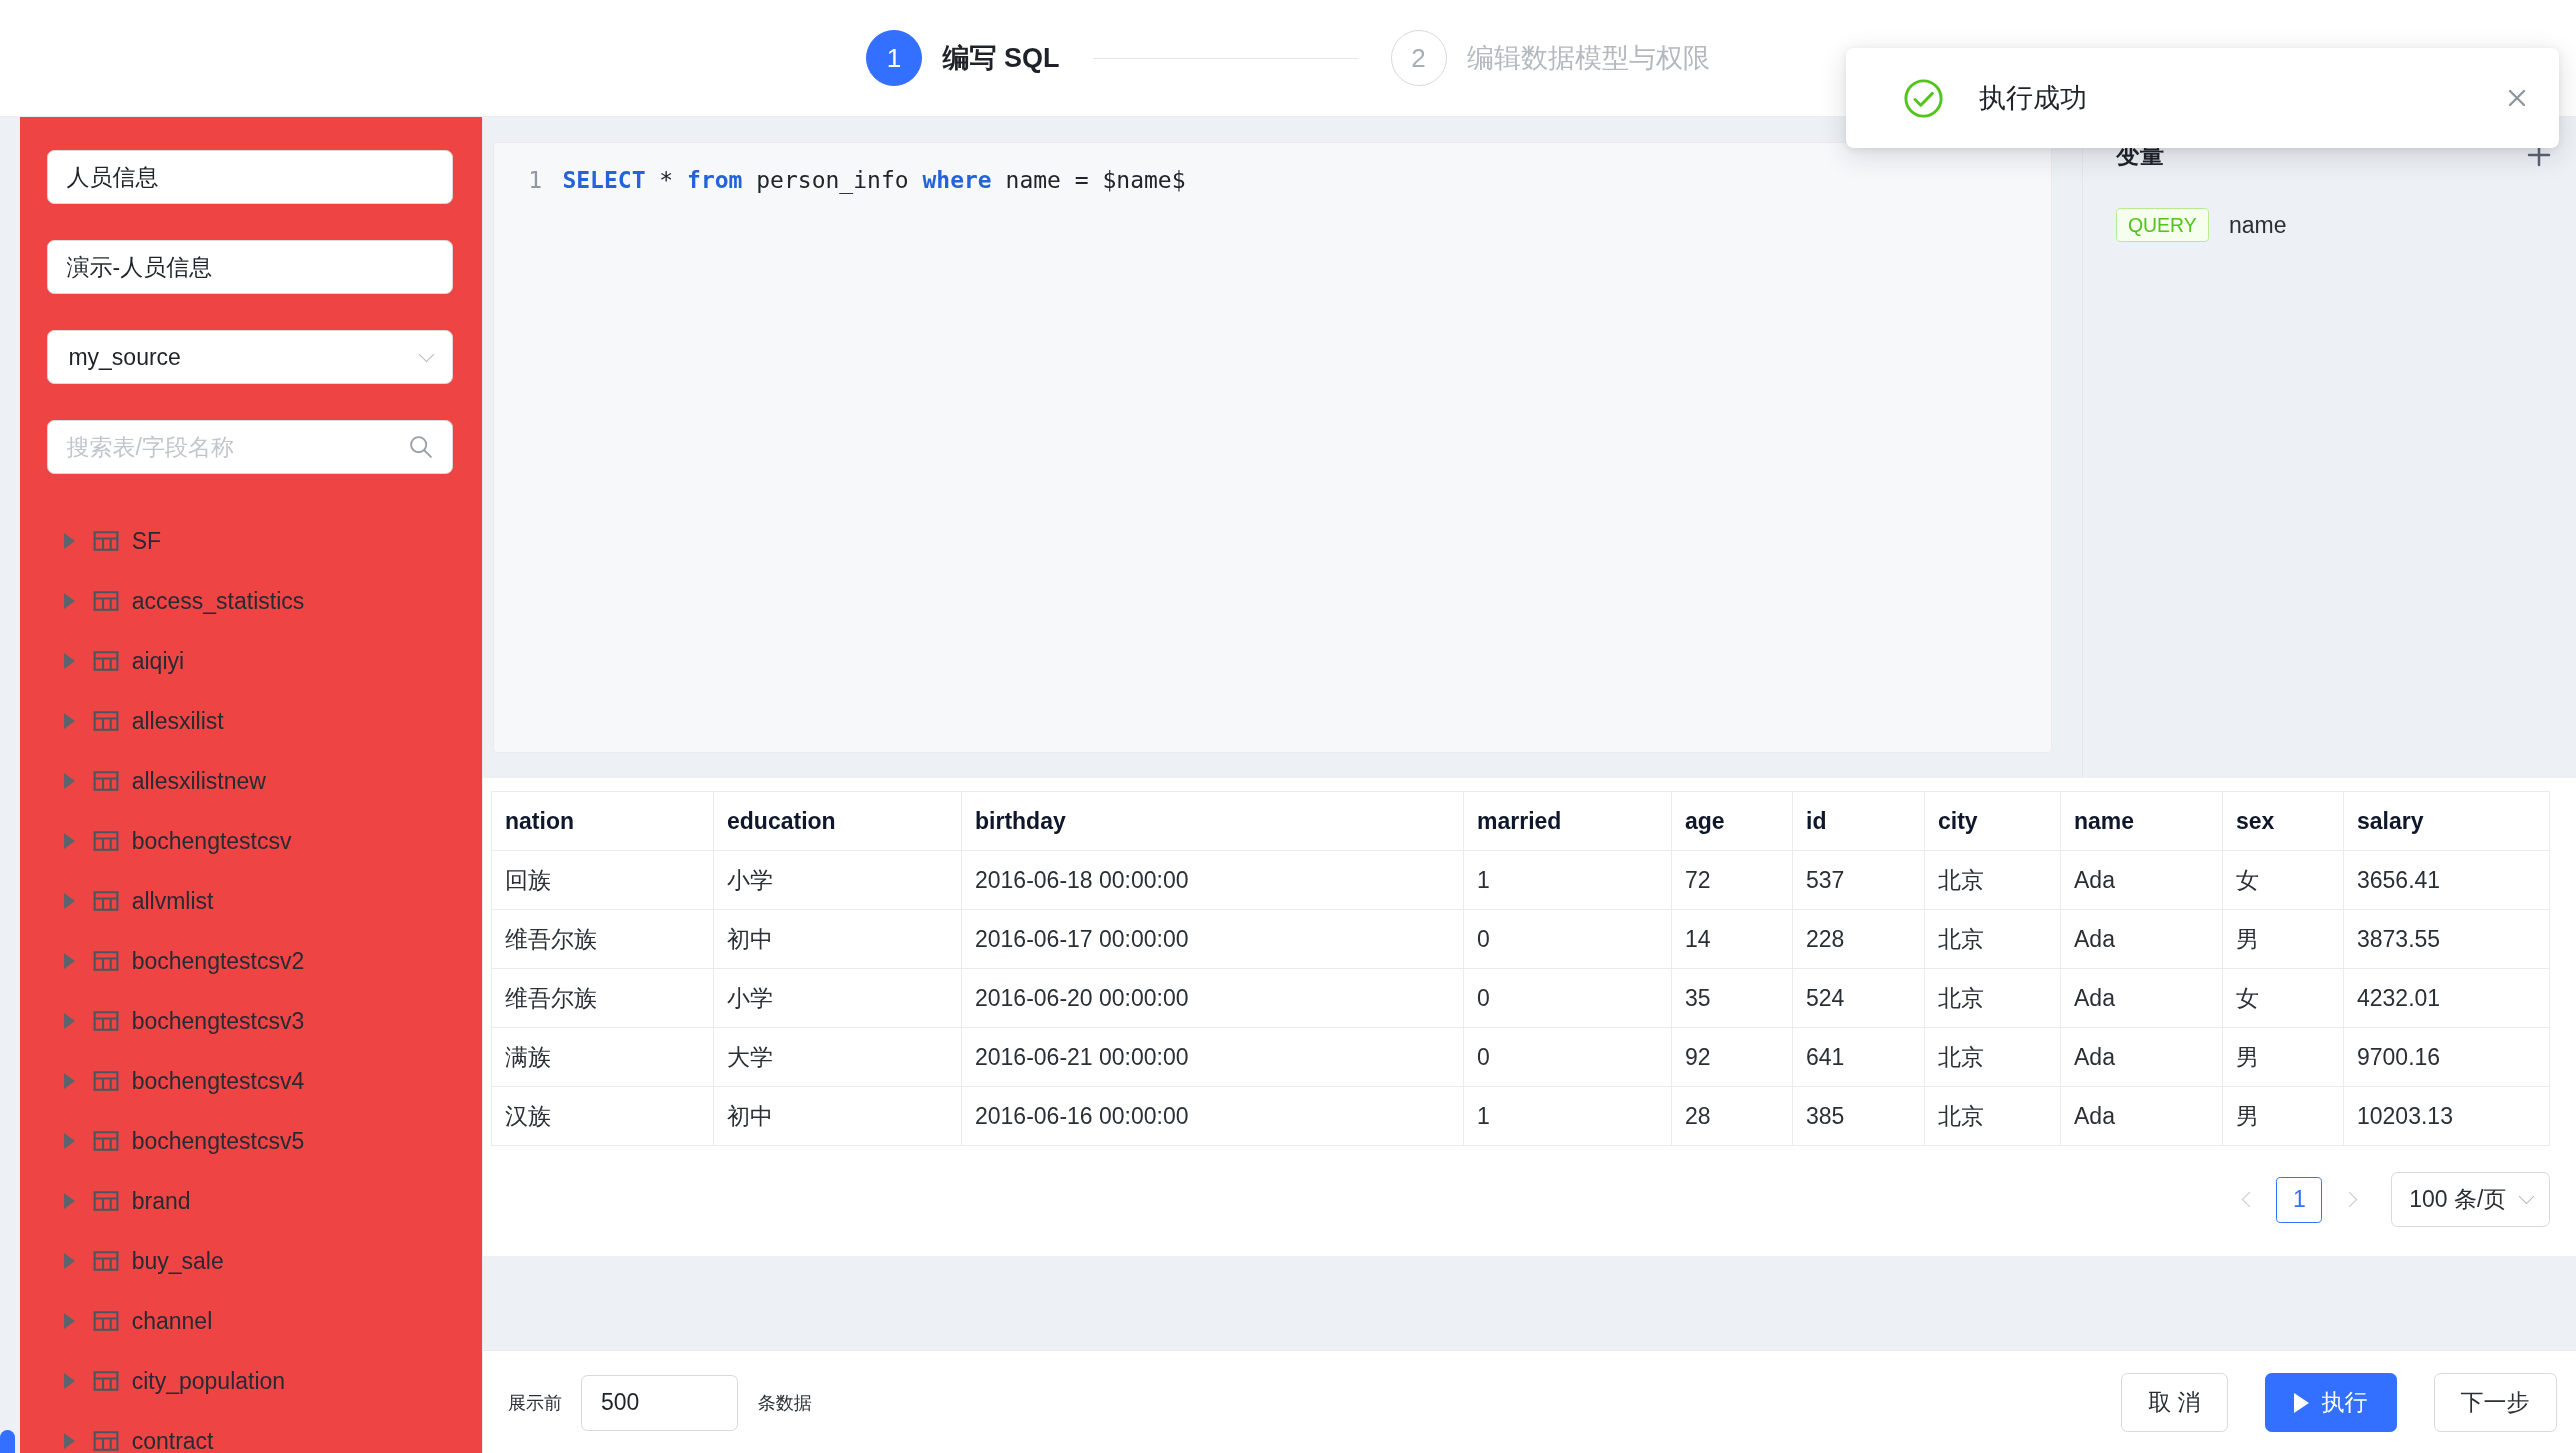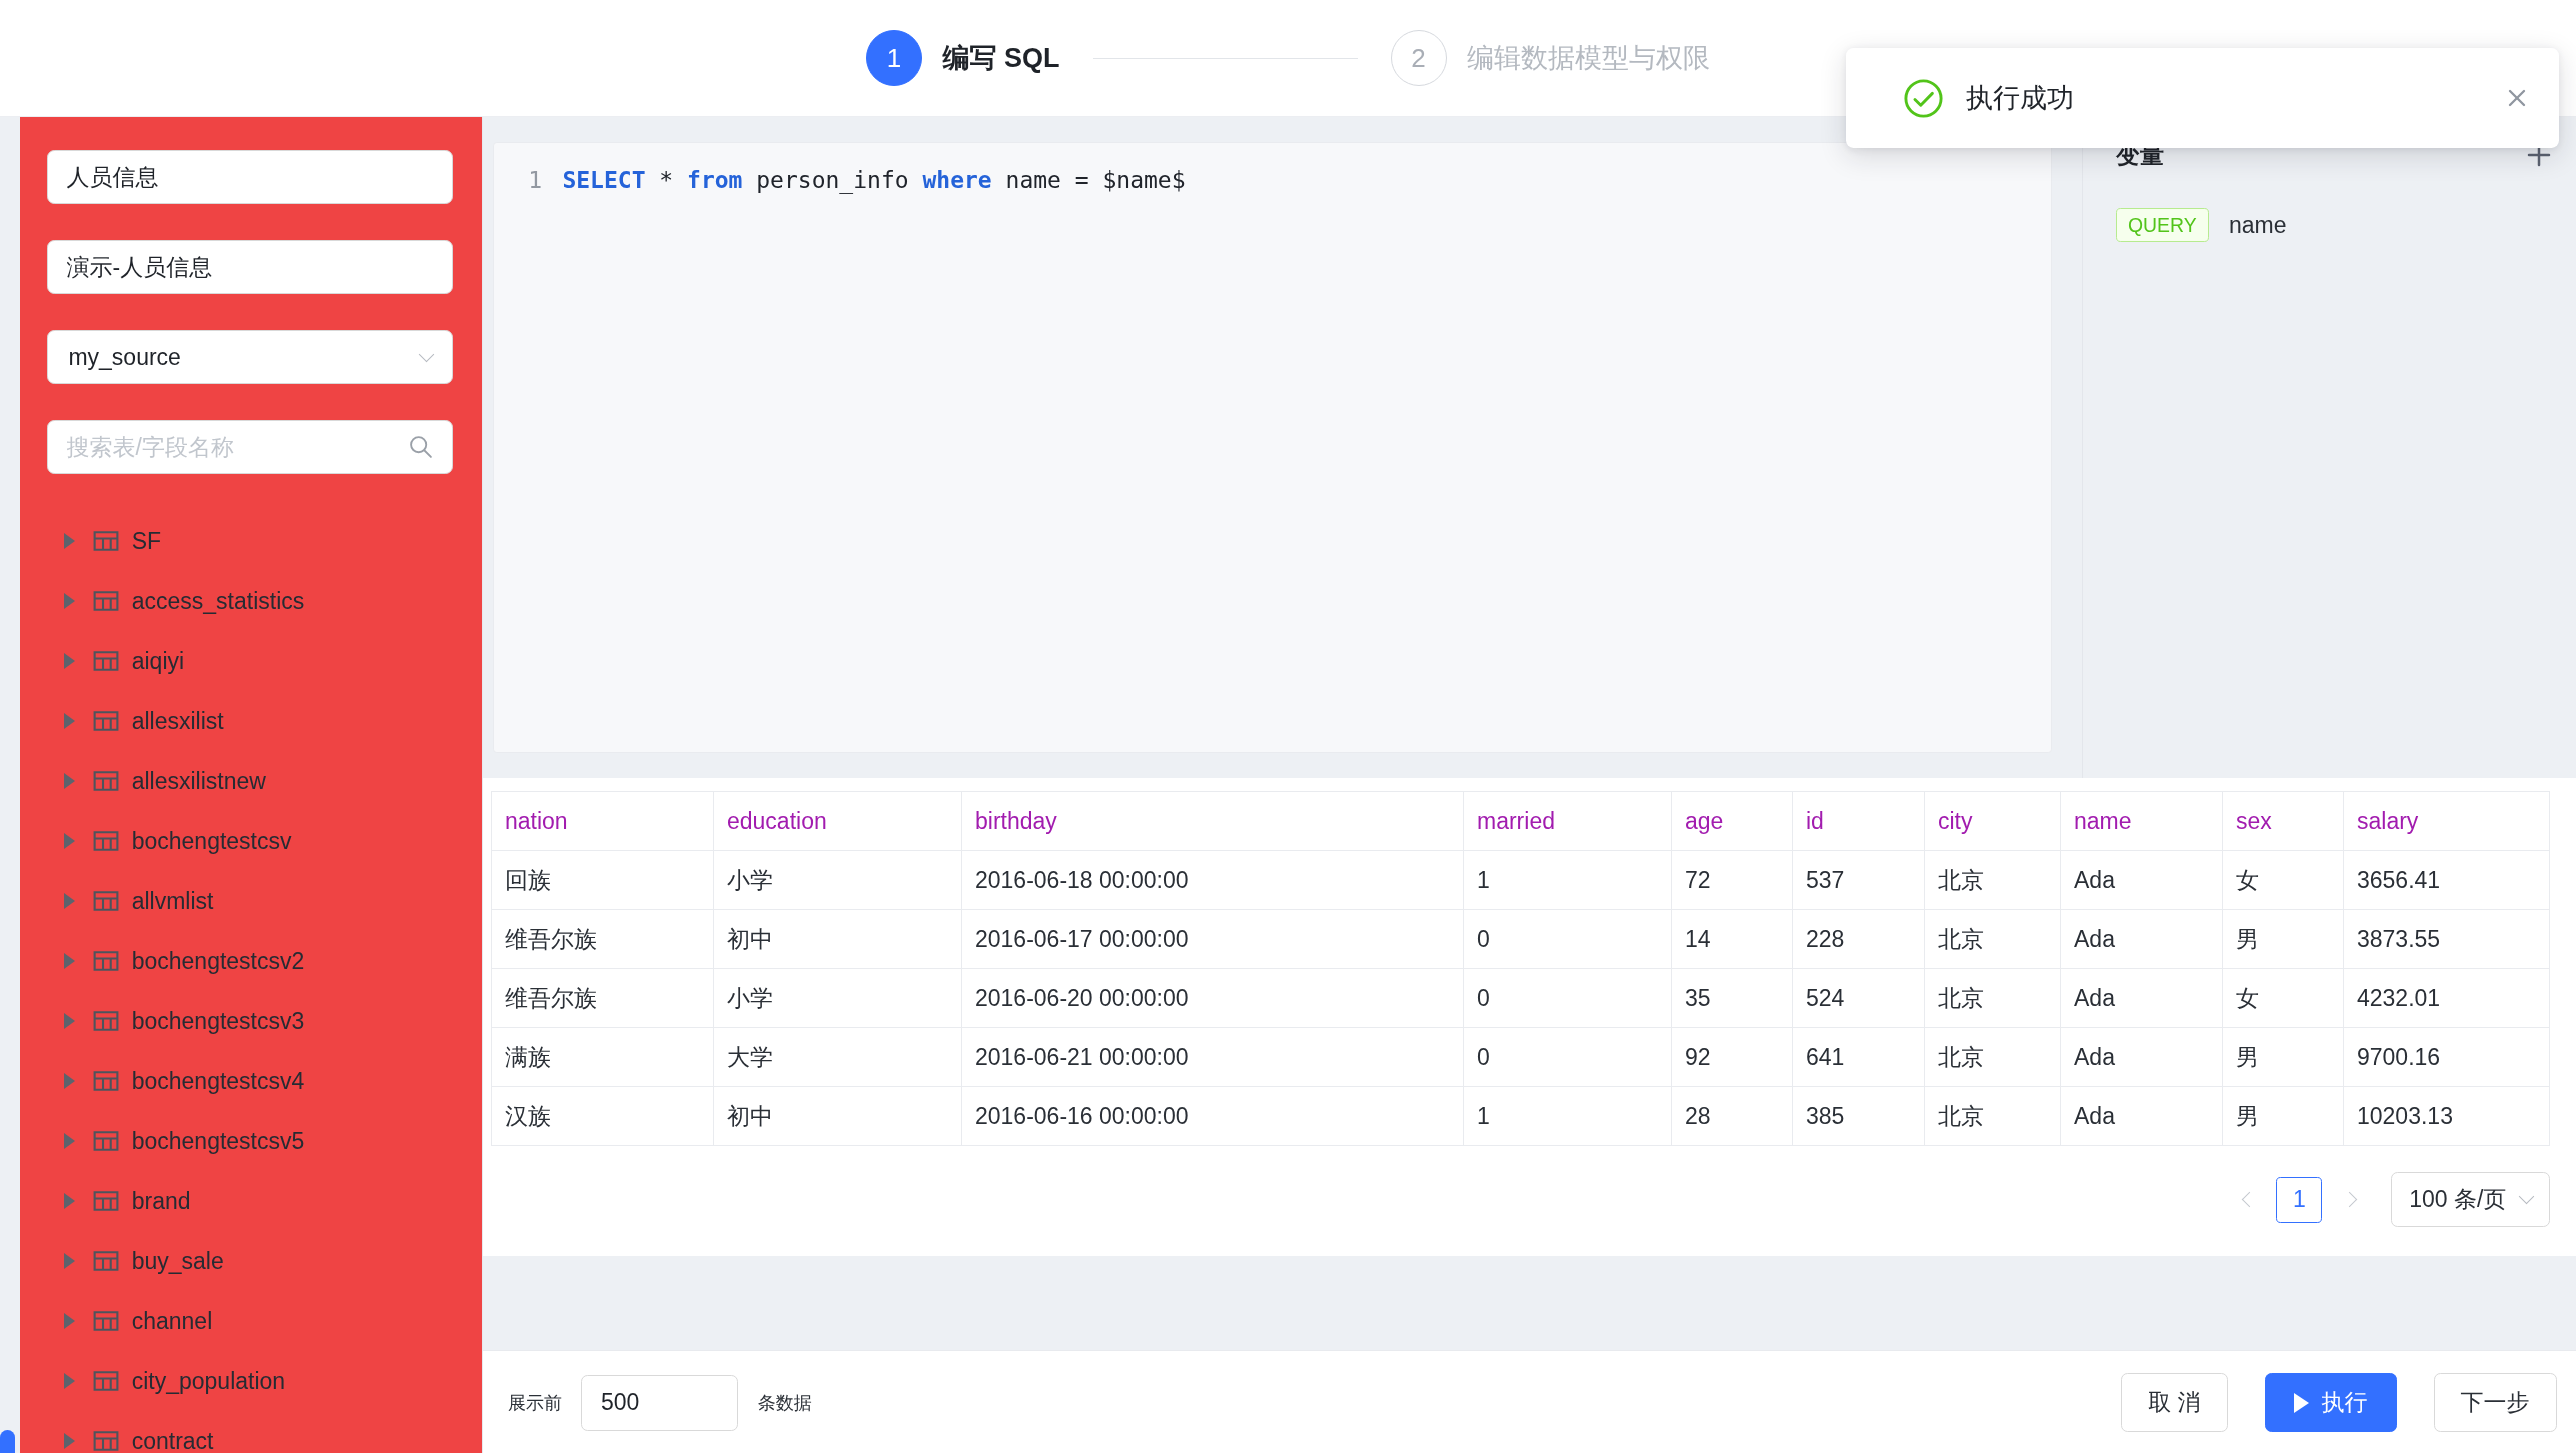--- a/index.html
+++ b/index.html
@@ -53,38 +53,38 @@
   .vars-title{font-size:24px;font-weight:700;color:#1f2329;}
   .plus-icon{width:30px;height:30px;stroke:#5b6270;stroke-width:2;fill:none;stroke-linecap:round;cursor:pointer;}
   .var-item{display:flex;align-items:center;margin:37px 0 0 33px;}
   .var-tag{font-size:19.4px;color:#52c41a;background:#f6ffed;border:0.9px solid #b7eb8f;border-radius:4.6px;padding:4.6px 11px;}
   .var-name{font-size:23px;color:#2a2f36;margin-left:20.4px;}
 
   
   .results{position:absolute;left:463px;top:778px;width:2113px;height:478px;background:#fff;}
   .results-table{border-collapse:collapse;table-layout:fixed;width:2059px;margin:13px 0 0 28px;}
   .results-table th,.results-table td{border:0.9px solid #e9ebef;height:59px;padding:0 9.3px 0 13px;font-size:23px;text-align:left;white-space:nowrap;overflow:hidden;vertical-align:middle;}
-  .results-table th{font-weight:400;color:#a21caf;background:#fff;}
+  .results-table th{font-weight:700;color:#0f172a;background:#fff;}
   .results-table td{color:#2a2f36;}
   .pagination{display:flex;align-items:center;justify-content:flex-end;margin:26px 26px 0 0;}
   .pg-arrow{width:43px;height:46px;display:flex;align-items:center;justify-content:center;cursor:pointer;background:none;border:none;}
   .pg-current{min-width:46px;height:46px;border:0.9px solid #3370ff;border-radius:4.6px;color:#3370ff;font-size:23px;display:flex;align-items:center;justify-content:center;margin:0 5.6px;background:#fff;cursor:pointer;}
   .pg-size{height:55px;border:0.9px solid #d9d9d9;border-radius:6.5px;background:#fff;display:flex;align-items:center;gap:15px;padding:0 16.7px;font-size:23px;color:#2a2f36;margin-left:20.4px;cursor:pointer;}
 
   
   .footer{position:absolute;left:463px;top:1350px;width:2113px;height:104px;background:#fff;border-top:0.9px solid #e8eaee;display:flex;align-items:center;padding:0 19.4px 0 45px;}
   .f-label{font-size:18px;color:#2a2f36;white-space:nowrap;}
   .limit-input{width:157px;height:56px;border:0.9px solid #d9d9d9;border-radius:6.5px;font-size:23px;color:#1f2329;padding:0 18.5px;margin:0 19.4px;outline:none;font-family:inherit;}
   .f-actions{margin-left:auto;display:flex;align-items:center;gap:37px;}
   .btn{height:59px;padding:0 26px;border:0.9px solid #d9d9d9;border-radius:6.5px;background:#fff;font-size:23px;color:#2a2f36;font-family:inherit;cursor:pointer;display:flex;align-items:center;white-space:nowrap;}
   .btn.primary{background:#3370ff;border-color:#3370ff;color:#ffffff;gap:13px;padding:0 28px;}
   .play-icon{width:0;height:0;border-top:10.2px solid transparent;border-bottom:10.2px solid transparent;border-left:15.7px solid #fff;}
 
   
-  .toast{position:absolute;left:1846px;top:48px;width:713px;height:100px;background:#fff;border-radius:7.4px;box-shadow:0 7.4px 28px rgba(25,30,40,.14),0 1.9px 7.4px rgba(25,30,40,.08);display:flex;align-items:center;padding:0 28px 0 57px;z-index:100;}
+  .toast{position:absolute;left:1846px;top:48px;width:713px;height:100px;background:#fff;border-radius:7.4px;box-shadow:0 7.4px 28px rgba(25,30,40,.14),0 1.9px 7.4px rgba(25,30,40,.08);display:flex;align-items:center;padding:0 28px 0 57px;z-index:100;gap:13px;}
   .check-icon{width:41px;height:41px;stroke:#52c41a;fill:none;stroke-width:1.7;stroke-linecap:round;stroke-linejoin:round;flex:0 0 auto;}
   .toast-msg{font-size:27px;color:#1f2329;margin-left:22px;}
   .toast-close{width:28px;height:28px;stroke:#9096a0;stroke-width:2;stroke-linecap:round;margin-left:auto;cursor:pointer;flex:0 0 auto;}
 
   .scroll-thumb{position:absolute;left:0;bottom:0;width:15px;height:24px;background:#3370ff;border-radius:7.4px 7.4px 0 0;z-index:60;}
 </style>
 </head>
 <body>
 
 <div class="app">

